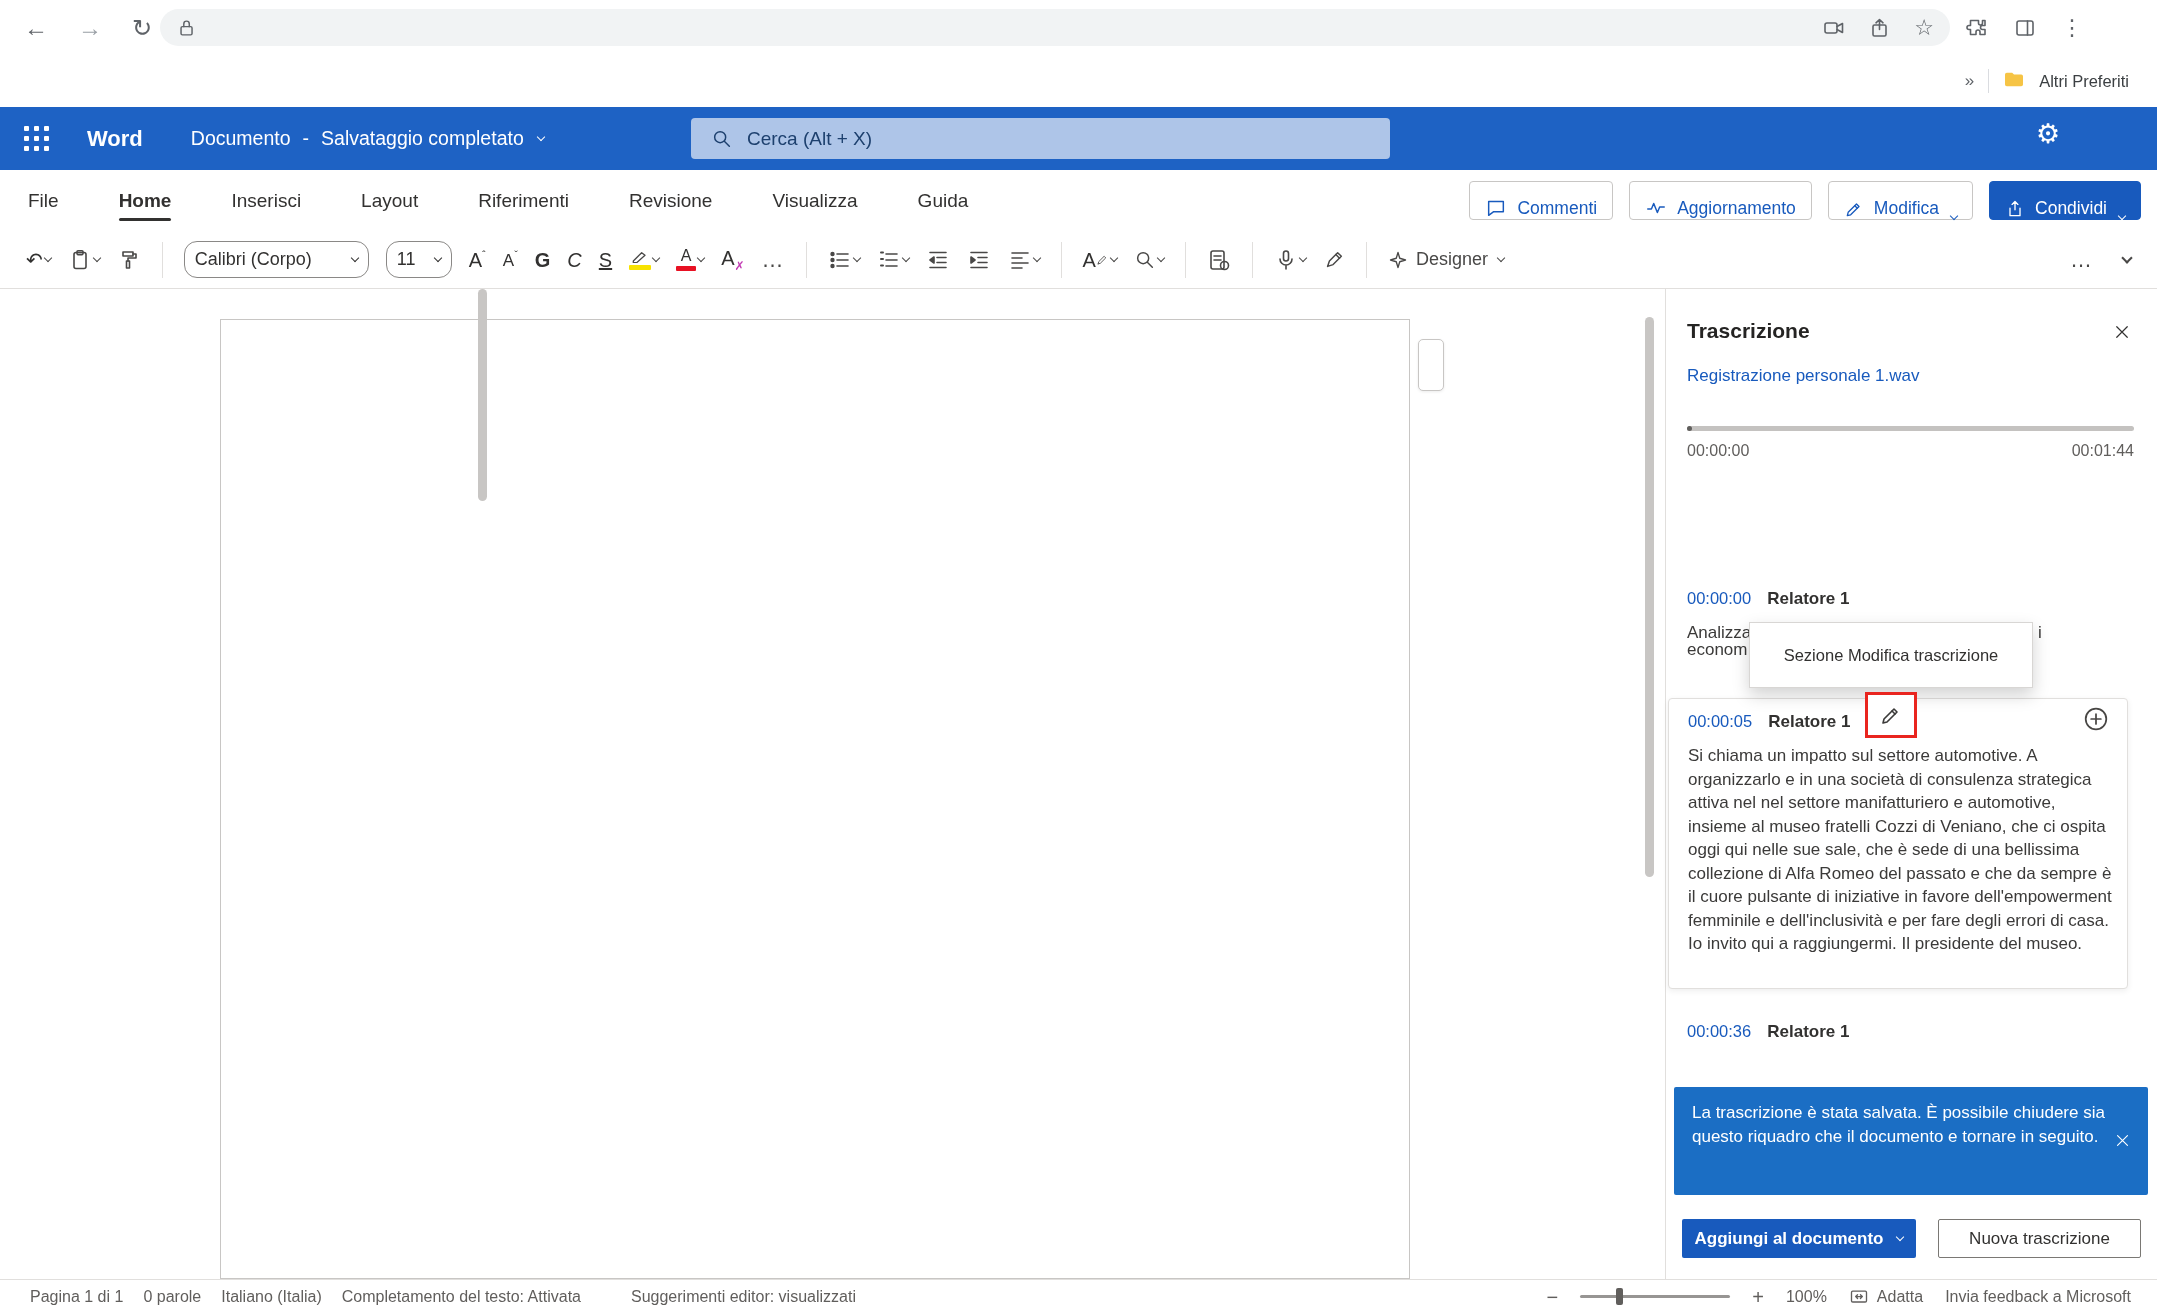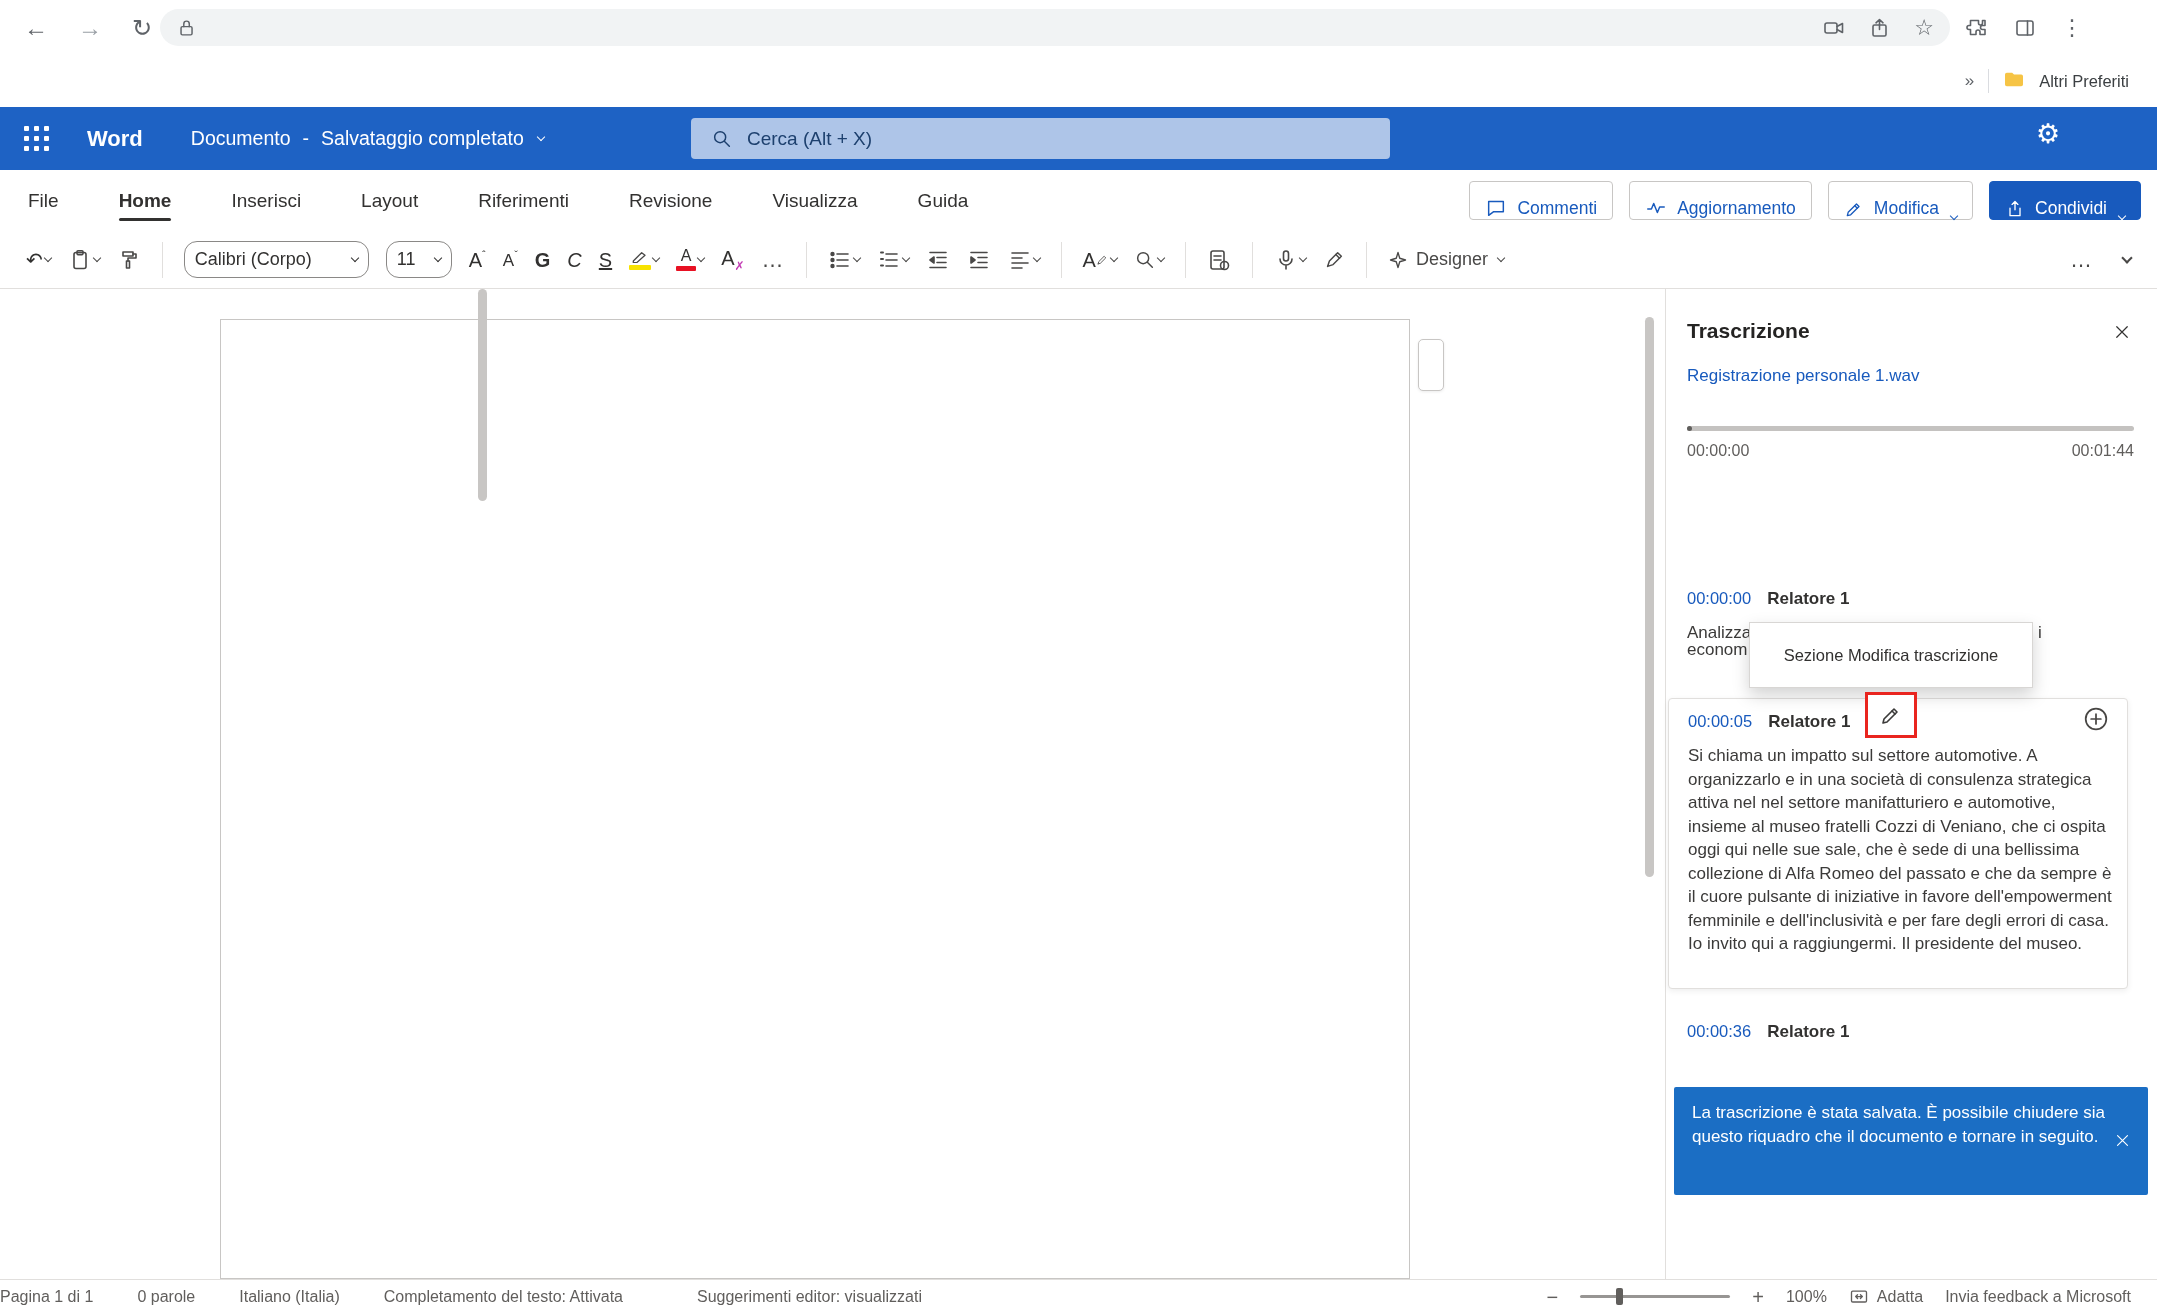--- a/index.html
+++ b/index.html
@@ -80,21 +80,21 @@
   .entry3{position:absolute;left:21px;top:733px}
   .tp-note{position:absolute;left:8px;top:798px;width:474px;height:108px;background:#1b6ec4;border-radius:2px;color:#fff;padding:14px 28px 14px 18px;font-size:17px;line-height:23.5px}
   .note-close{position:absolute;right:14px;top:41px;width:24px;height:24px;color:#fff;display:flex;align-items:center;justify-content:center;cursor:pointer}
   .tp-actions{position:absolute;left:0;top:930px;width:492px;height:39px}
   .add-btn{position:absolute;left:16px;top:0;width:234px;height:39px;background:#185abd;color:#fff;border-radius:2px;display:flex;align-items:center;justify-content:center;gap:12px;font-size:17px;font-weight:700;cursor:pointer}
   .new-btn{position:absolute;left:272px;top:0;width:203px;height:39px;background:#fff;border:1px solid #7a7874;border-radius:2px;color:#323130;display:flex;align-items:center;justify-content:center;font-size:17px;cursor:pointer}
   .panel-scroll-thumb{position:absolute;left:478px;top:289px;width:9px;height:212px;background:#c8c6c4;border-radius:5px}
 
   
   .status-bar{position:absolute;left:0;top:1279px;width:2157px;height:34px;background:#fff;border-top:1px solid #e1dfdd;display:flex;align-items:center;color:#605e5c;font-size:16px}
-  .sb-left{display:flex;align-items:center;gap:44px;}
+  .sb-left{display:flex;align-items:center;gap:20px;padding-left:30px}
   .sb-right{margin-left:auto;display:flex;align-items:center;gap:22px;padding-right:26px}
   .zoom-track{position:relative;width:150px;height:3px;background:#979593;border-radius:2px}
   .zoom-thumb{position:absolute;left:36px;top:-7px;width:7px;height:17px;background:#605e5c;border-radius:2px}
   .zoomsign{font-size:20px;line-height:1;color:#605e5c}
   .fitwrap{display:flex;align-items:center;gap:8px}
 </style>
 </head>
 <body>
 
 <div class="screen">
@@ -480,20 +480,27 @@
 
     <div class="tp-note">
       <span>La trascrizione è stata salvata. È possibile chiudere sia questo riquadro che il documento e tornare in seguito.</span>
       <span class="note-close">
         <svg class="svgic" width="17" height="17" viewBox="0 0 24 24">
             <path d="M5 5l14 14M19 5L5 19"></path>
           </svg>
       </span>
     </div>
 
+    <div class="tp-actions">
+      <span class="add-btn">
+        <span>Aggiungi al documento</span>
+        <i class="chev sm"></i>
+      </span>
+      <span class="new-btn">Nuova trascrizione</span>
+    </div>
   </aside>
 
   <div class="panel-scroll-thumb"></div>
 
   <div class="status-bar">
     <div class="sb-left">
       <span>Pagina 1 di 1</span>
       <span>0 parole</span>
       <span>Italiano (Italia)</span>
       <span>Completamento del testo: Attivata</span>

